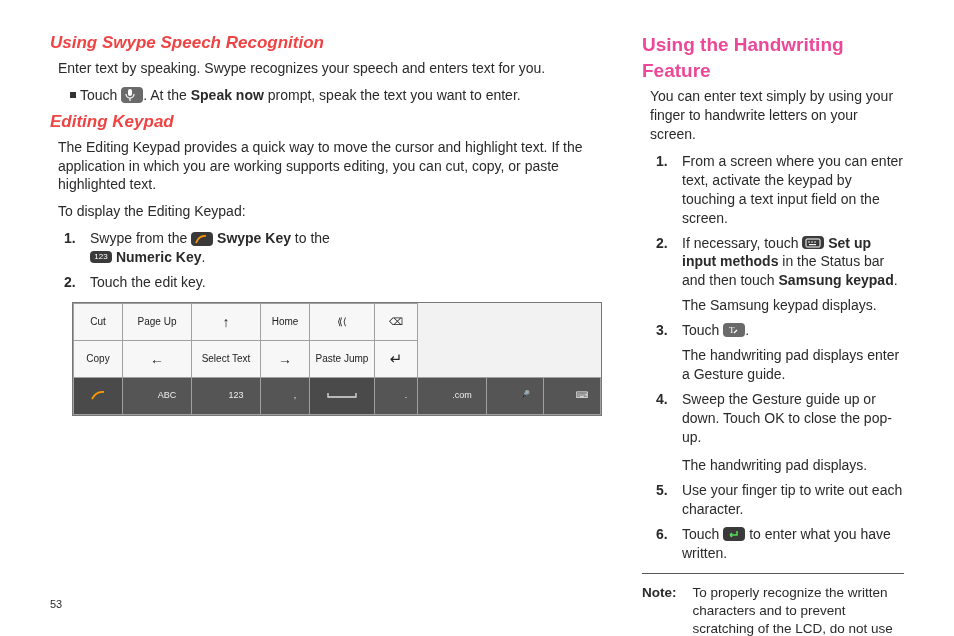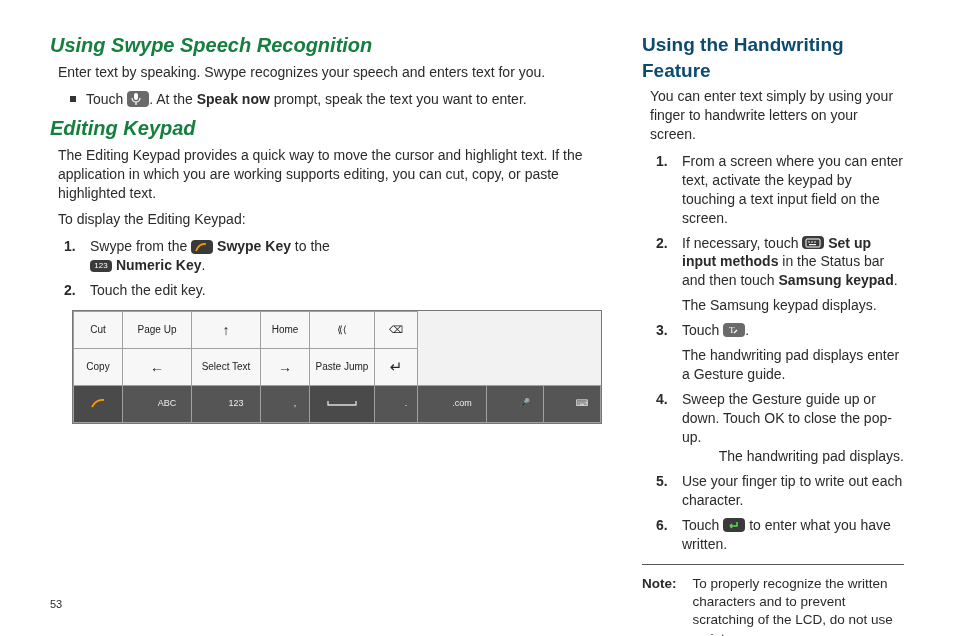--- a/index.html
+++ b/index.html
@@ -18,35 +18,35 @@
     gap: 40px;
     padding: 32px 50px 20px 50px;
     box-sizing: border-box;
   }
   .col {
     flex: 1;
     font-size: 14px;
     line-height: 1.35;
   }
   .h-blue-italic {
-    color: #15803d;
+    color: #ef4444;
     font-style: italic;
     font-weight: bold;
-    font-size: 20px;
+    font-size: 17px;
     margin: 0 0 4px 0;
     font-family: Arial, Helvetica, sans-serif;
   }
   .h-blue-large {
-    color: #0c4a6e;
+    color: #ec4899;
     font-weight: bold;
     font-size: 19px;
     margin: 0 0 4px 0;
   }
   p { margin: 0 0 8px 0; padding-left:8px;}
-  .bullet-row { display:flex; align-items:flex-start; gap:10px; padding-left:20px; margin-bottom:6px;}
+  .bullet-row { display:flex; align-items:flex-start; gap:4px; padding-left:20px; margin-bottom:6px;}
   .bullet-square { width:6px;height:6px;background:#333; margin-top:6px; flex:0 0 6px;}
   .num-row { display:flex; gap:8px; padding-left:14px; margin-bottom:6px; align-items:flex-start;}
   .num-row .num { font-weight:bold; min-width:18px; flex:0 0 18px;}
   .num-row .txt { flex:1; }
   .inline-icon {
     display:inline-block; background:#6a6a6a; color:#fff;
     border-radius:4px; padding:1px 3px; line-height:1;
     vertical-align:middle; font-size:11px; min-width:16px; text-align:center;
     position:relative; top:-1px;
   }
@@ -203,21 +203,21 @@
               <path d="M8 9l3-3" stroke="#fff" stroke-width="1.3"></path>
             </svg></span><span>.</span>
         <div style="margin-top:6px;">The handwriting pad displays enter a Gesture guide.</div>
       </div>
     </div>
 
     <div class="num-row">
       <div class="num">4.</div>
       <div class="txt">
         <span>Sweep the Gesture guide up or down. Touch OK to close the pop-up.</span>
-        <div style="margin-top:1px;text-align:right;">The handwriting pad displays.</div>
+        <div style="margin-top:10px;">The handwriting pad displays.</div>
       </div>
     </div>
 
     <div class="num-row">
       <div class="num">5.</div>
       <div class="txt">Use your finger tip to write out each character.</div>
     </div>
 
     <div class="num-row">
       <div class="num">6.</div>

